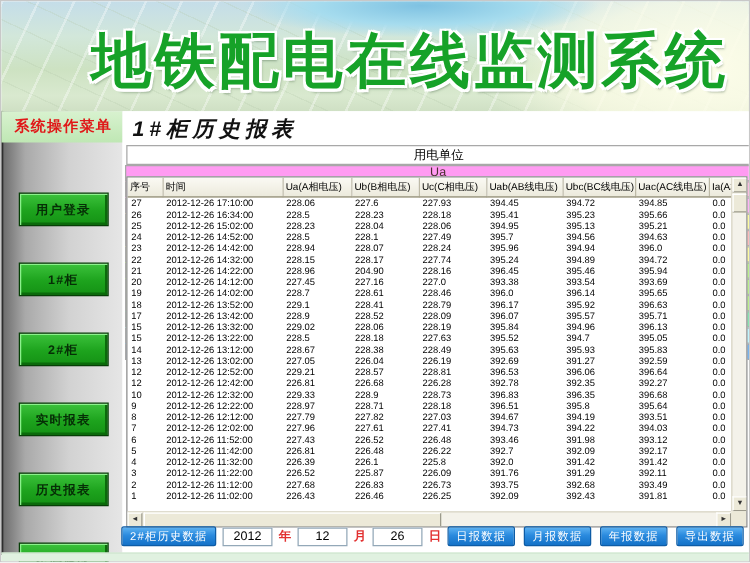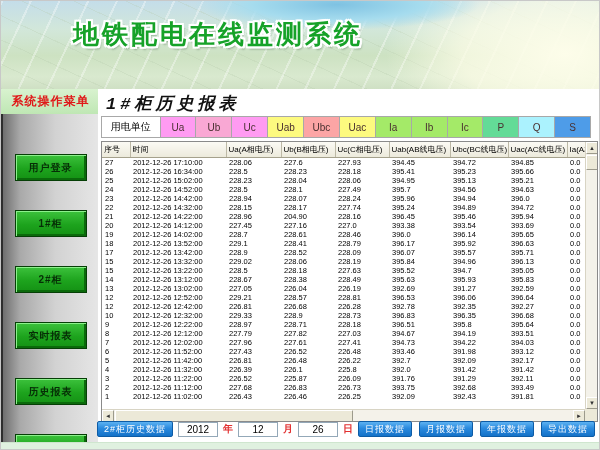--- a/index.html
+++ b/index.html
@@ -12,21 +12,21 @@
     position:absolute; left:0; top:0; width:600px; height:88px;
     background:
       radial-gradient(ellipse 190px 34px at 56% 4%, #7fc2e2 0%, #a6dcee 45%, rgba(166,220,238,0) 75%),
       radial-gradient(ellipse 230px 120px at 94% 60%, #fdfdea 0%, rgba(252,252,230,.75) 45%, rgba(252,252,230,0) 78%),
       repeating-linear-gradient(115deg, rgba(255,255,255,.35) 0 2px, rgba(255,255,255,0) 2px 26px),
       repeating-linear-gradient(25deg, rgba(180,200,170,.25) 0 1px, rgba(180,200,170,0) 1px 22px),
       linear-gradient(180deg, #c4dde9 0%, #d2e7da 32%, #cde2c2 62%, #d9e9cf 86%, #cfe0c4 100%);
   }
   #banner-title {
     position:absolute; left:72px; top:16px;
-    font-size:26px; font-weight:bold; letter-spacing:3px; color:#16a228;
+    font-size:48px; font-weight:bold; letter-spacing:3px; color:#16a228;
     text-shadow:-2px 0 0 #fff, 2px 0 0 #fff, 0 -2px 0 #fff, 0 2px 0 #fff,
                 -2px -2px 0 #fff, 2px 2px 0 #fff, -2px 2px 0 #fff, 2px -2px 0 #fff,
                 2px 3px 2px rgba(60,90,60,.45);
   }
 
   
   #sidebar {
     position:absolute; left:0; top:88px; width:97px; height:355px;
     background:linear-gradient(90deg, #6f6f6f 0%, #a9a9a9 18%, #d2d2d2 55%, #e6e6e6 100%);
     border-left:2px solid #2e2e2e;
@@ -45,25 +45,25 @@
     box-shadow:inset 1px 1px 0 #8cf08c, inset -2px -2px 0 #0b6a0b;
     color:#062e06; font-size:10px; font-weight:bold;
     display:flex; align-items:center; justify-content:center; letter-spacing:1px;
   }
   .side-btn.danger { color:#b01010; }
 
   
   #main { position:absolute; left:97px; top:88px; width:503px; height:355px; background:#fff; }
   #report-title {
     margin:3px 0 0 8px; height:22px;
-    font-family:Liberation Mono, monospace; font-style:italic; font-weight:bold;
+    font-family:Liberation Sans, sans-serif; font-style:italic; font-weight:bold;
     font-size:17px; letter-spacing:4px; color:#111;
   }
   
-  #unit-bar { display:flex; margin:2px 10px 0 3px; height:22px; }
+  #unit-bar { display:flex; margin:2px 0 0 3px; height:22px;flex-direction:column; }
   .unit-cell {
     flex:1 1 0; border:1px solid #a8a8a8; margin-left:-1px;
     display:flex; align-items:center; justify-content:center;
     font-size:10px; color:#4a3030; background:#fff;
   }
   .unit-cell.wide { flex:1.65 1 0; margin-left:0; color:#000; }
 
   
   #table-frame {
     position:relative; margin:3px 3px 0 3px; height:281px;

